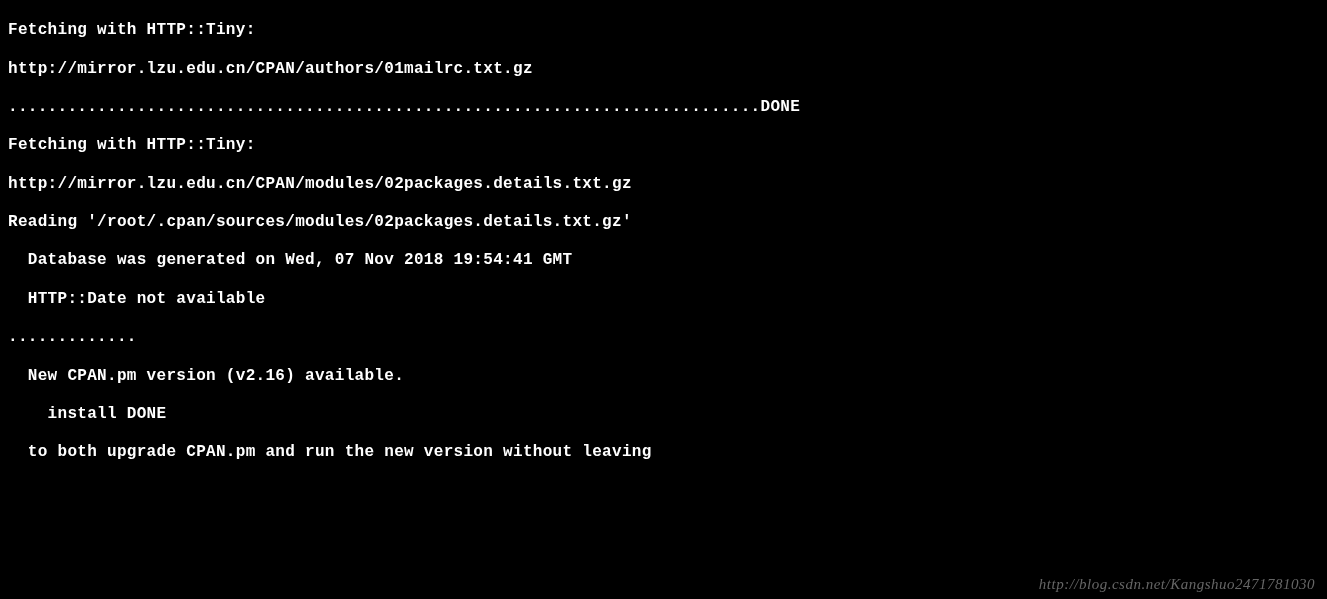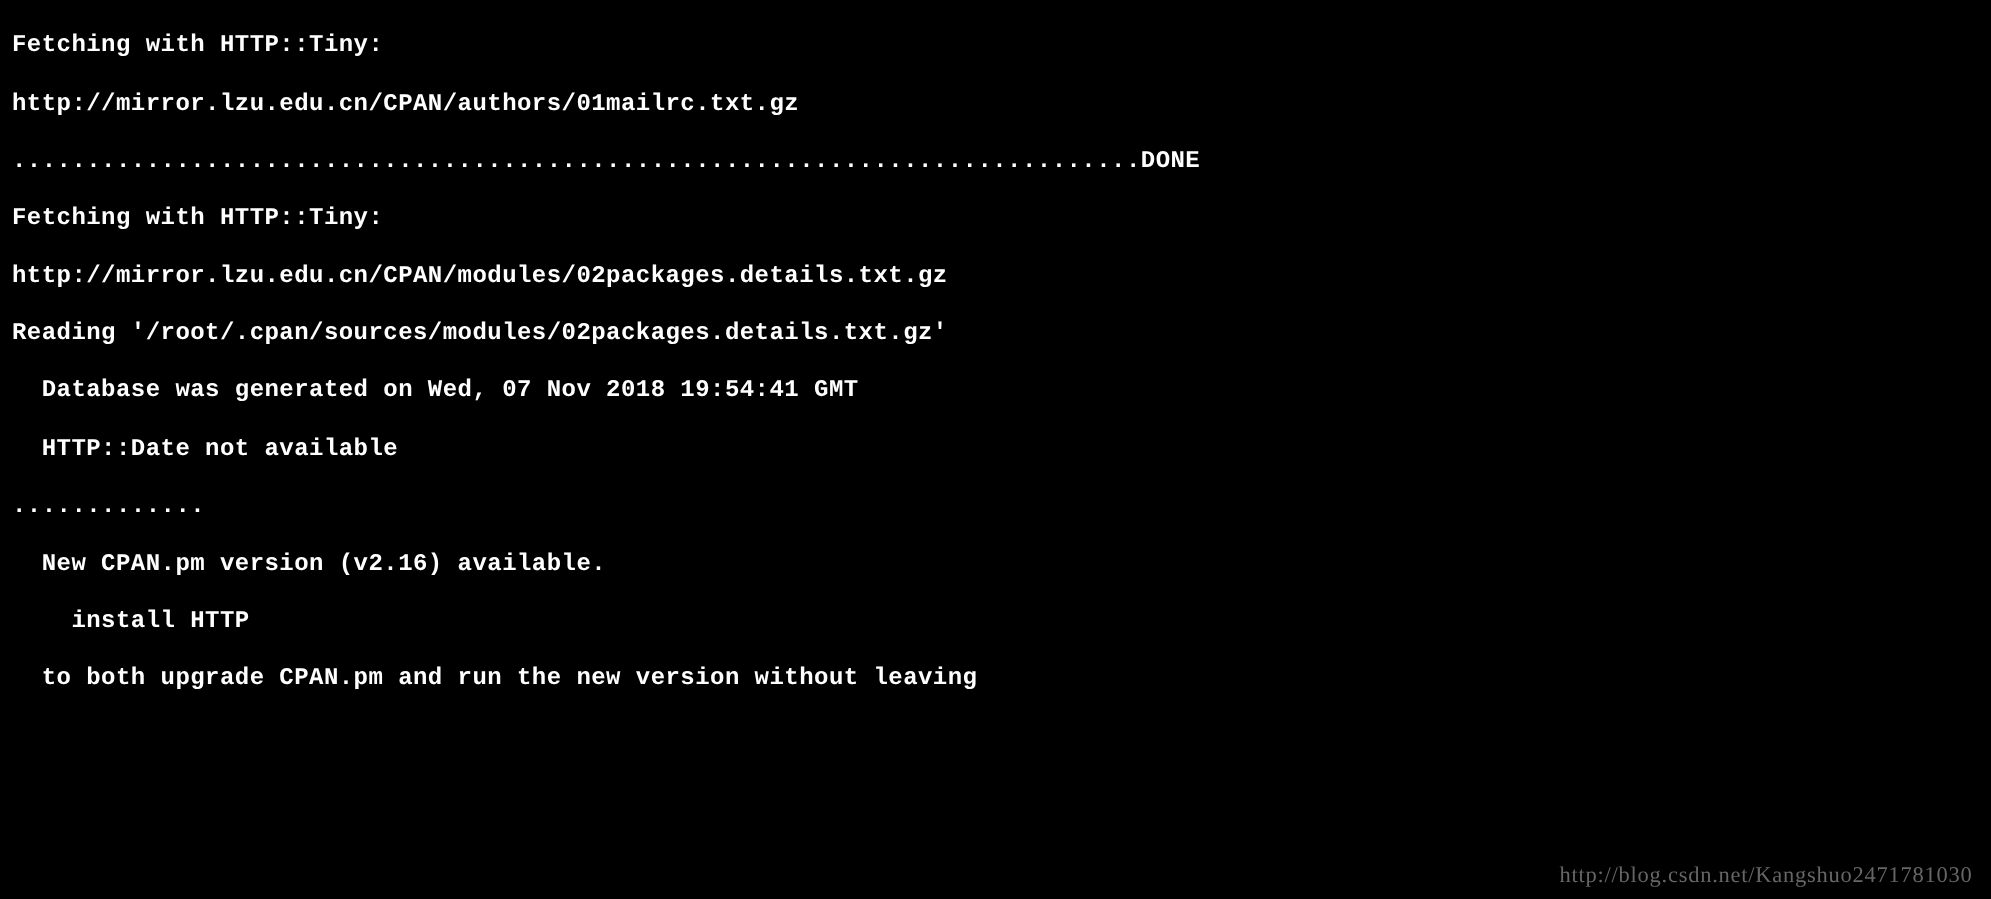--- a/index.html
+++ b/index.html
@@ -30,37 +30,38 @@
     .watermark {
       position: absolute;
       bottom: 6px;
       right: 12px;
       color: #888888;
       font-family: Georgia, "Times New Roman", serif;
       font-size: 15px;
       font-weight: normal;
       letter-spacing: 0.5px;
       opacity: 0.75;
+      font-style: italic;
     }
   </style>
 </head>
 <body>
 
 <div class="terminal">
 <span class="line">Fetching with HTTP::Tiny:</span>
 <span class="line">http://mirror.lzu.edu.cn/CPAN/authors/01mailrc.txt.gz</span>
 <span class="line">............................................................................DONE</span>
 <span class="line">Fetching with HTTP::Tiny:</span>
 <span class="line">http://mirror.lzu.edu.cn/CPAN/modules/02packages.details.txt.gz</span>
 <span class="line">Reading '/root/.cpan/sources/modules/02packages.details.txt.gz'</span>
 <span class="line">  Database was generated on Wed, 07 Nov 2018 19:54:41 GMT</span>
 <span class="line">  HTTP::Date not available</span>
 <span class="line">.............</span>
 <span class="line">  New CPAN.pm version (v2.16) available.</span>
-<span class="line">    install HTTP</span>
+<span class="line">    install DONE</span>
 <span class="line">  to both upgrade CPAN.pm and run the new version without leaving</span>
 
 <span class="line"></span>
 <span class="line"></span>
 
 
 
 
 
 

